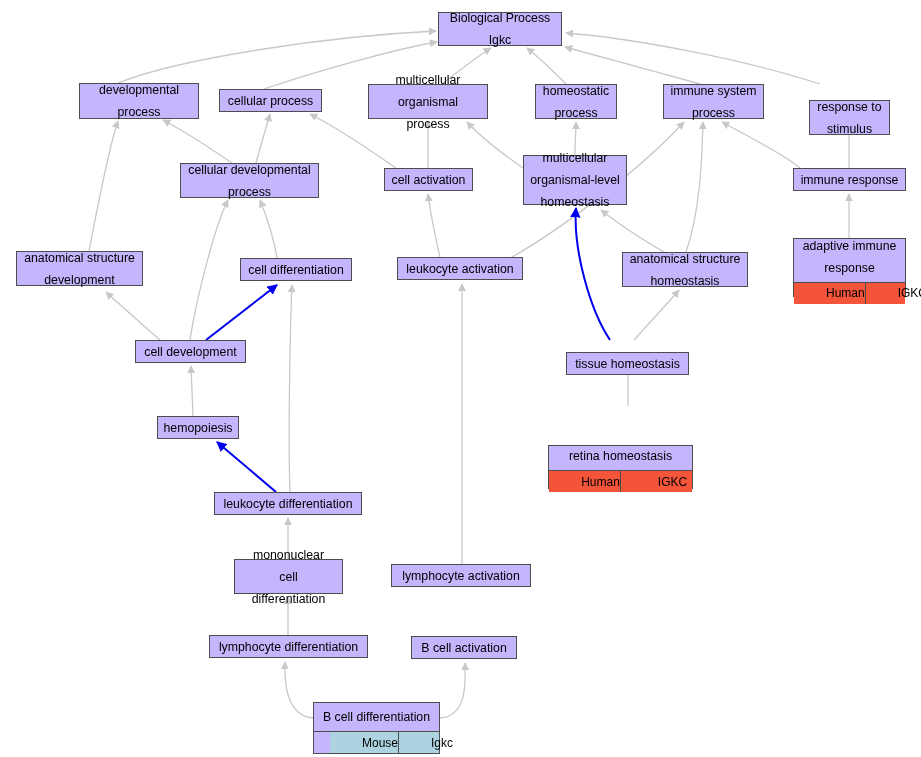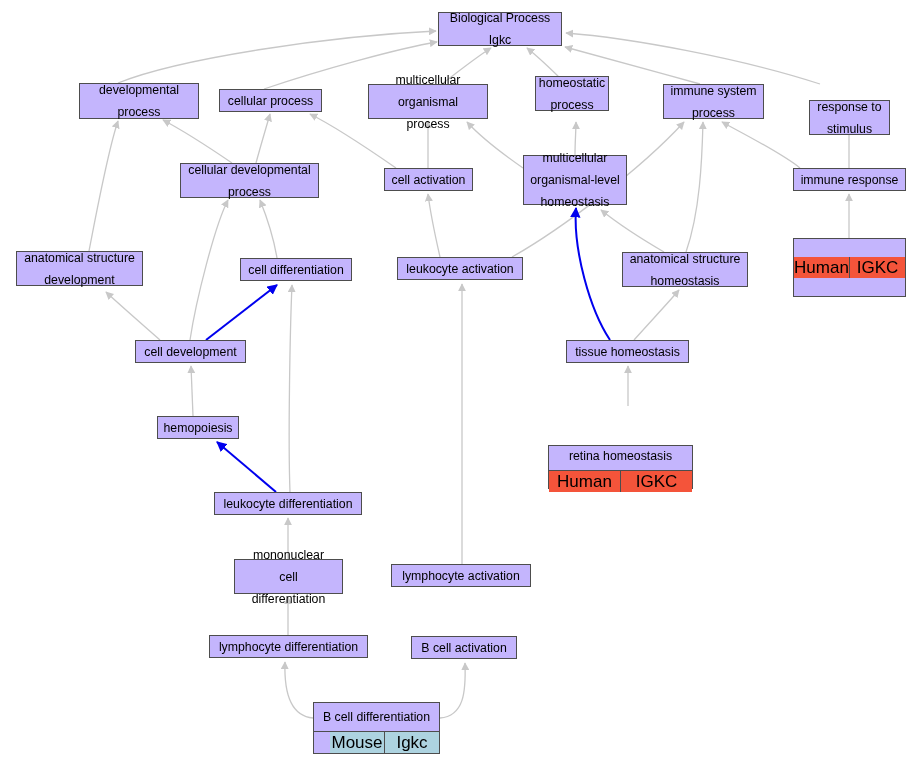--- a/index.html
+++ b/index.html
@@ -50,22 +50,23 @@
   .evidence{
     display:flex;
     flex-direction:row;
     height:21px;
   }
   .evidence .cell{
     flex:1 1 50%;
     display:flex;
     align-items:center;
     justify-content:center;
-    font-size:17px;
+    font-size:12px;
     color:#000000;
+    padding-left:32px;
   }
   .evidence .cell.left{
     border-right:1.6px solid #4d4d4d;
   }
 </style>
 </head>
 <body>
 
 <div id="canvas">
 
@@ -126,21 +127,21 @@
         <div class="title">developmental
 process</div>
       </div>
       <div class="node" style="left: 219px; top: 89px; width: 103px; height: 23px;">
         <div class="title">cellular process</div>
       </div>
       <div class="node" style="left: 368px; top: 84px; width: 120px; height: 35px;">
         <div class="title">multicellular
 organismal process</div>
       </div>
-      <div class="node" style="left: 535px; top: 76px; width: 74px; height: 35px;">
+      <div class="node" style="left: 535px; top: 84px; width: 82px; height: 35px;">
         <div class="title">homeostatic
 process</div>
       </div>
       <div class="node" style="left: 663px; top: 84px; width: 101px; height: 35px;">
         <div class="title">immune system
 process</div>
       </div>
       <div class="node" style="left: 809px; top: 100px; width: 81px; height: 35px;">
         <div class="title">response to
 stimulus</div>
@@ -168,29 +169,31 @@
         <div class="title">cell differentiation</div>
       </div>
       <div class="node" style="left: 397px; top: 257px; width: 126px; height: 23px;">
         <div class="title">leukocyte activation</div>
       </div>
       <div class="node" style="left: 622px; top: 252px; width: 126px; height: 35px;">
         <div class="title">anatomical structure
 homeostasis</div>
       </div>
       <div class="node has-evidence" style="left: 793px; top: 238px; width: 113px; height: 59px;">
+        <div class="title">adaptive immune
+response</div>
         <div class="evidence" style="background: rgb(244, 84, 58);">
           <div class="cell left">Human</div>
           <div class="cell right">IGKC</div>
         </div>
       </div>
       <div class="node" style="left: 135px; top: 340px; width: 111px; height: 23px;">
         <div class="title">cell development</div>
       </div>
-      <div class="node" style="left: 566px; top: 340px; width: 123px; height: 23px;">
+      <div class="node" style="left: 566px; top: 352px; width: 123px; height: 23px;">
         <div class="title">tissue homeostasis</div>
       </div>
       <div class="node" style="left: 157px; top: 416px; width: 82px; height: 23px;">
         <div class="title">hemopoiesis</div>
       </div>
       <div class="node has-evidence" style="left: 548px; top: 406px; width: 145px; height: 44px; margin-top: 39px;">
         <div class="title">retina homeostasis</div>
         <div class="evidence" style="background: rgb(244, 84, 58);">
           <div class="cell left">Human</div>
           <div class="cell right">IGKC</div>

